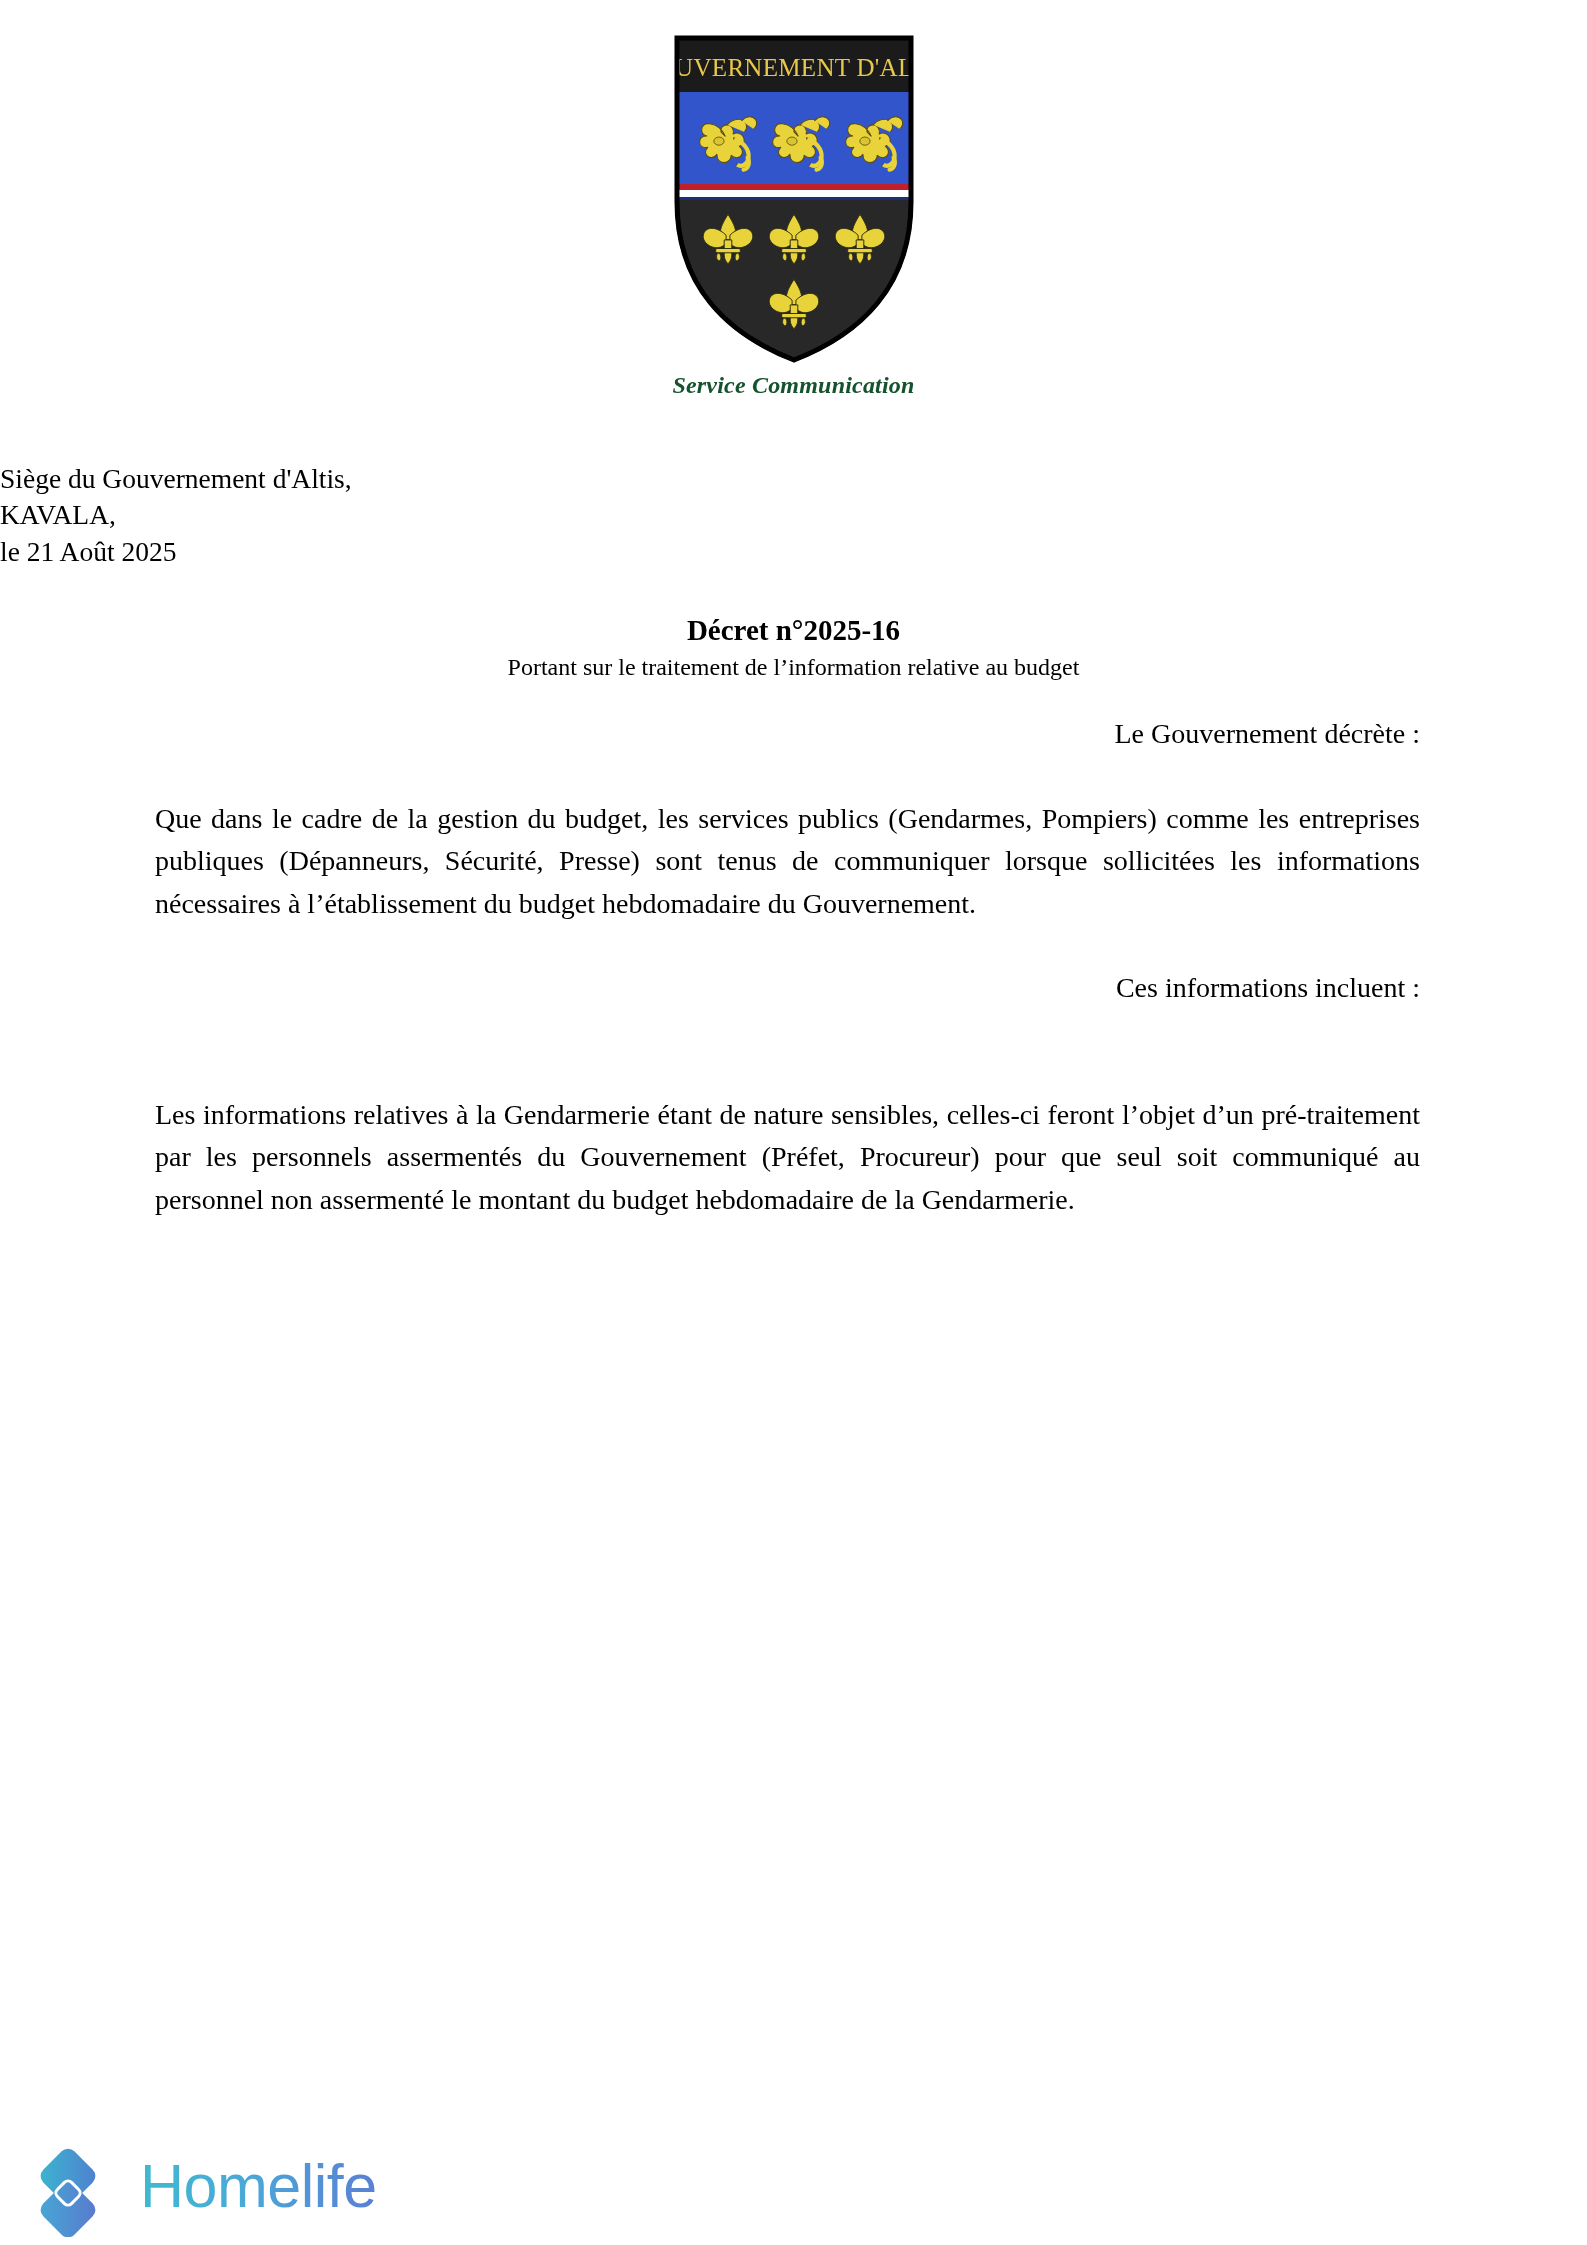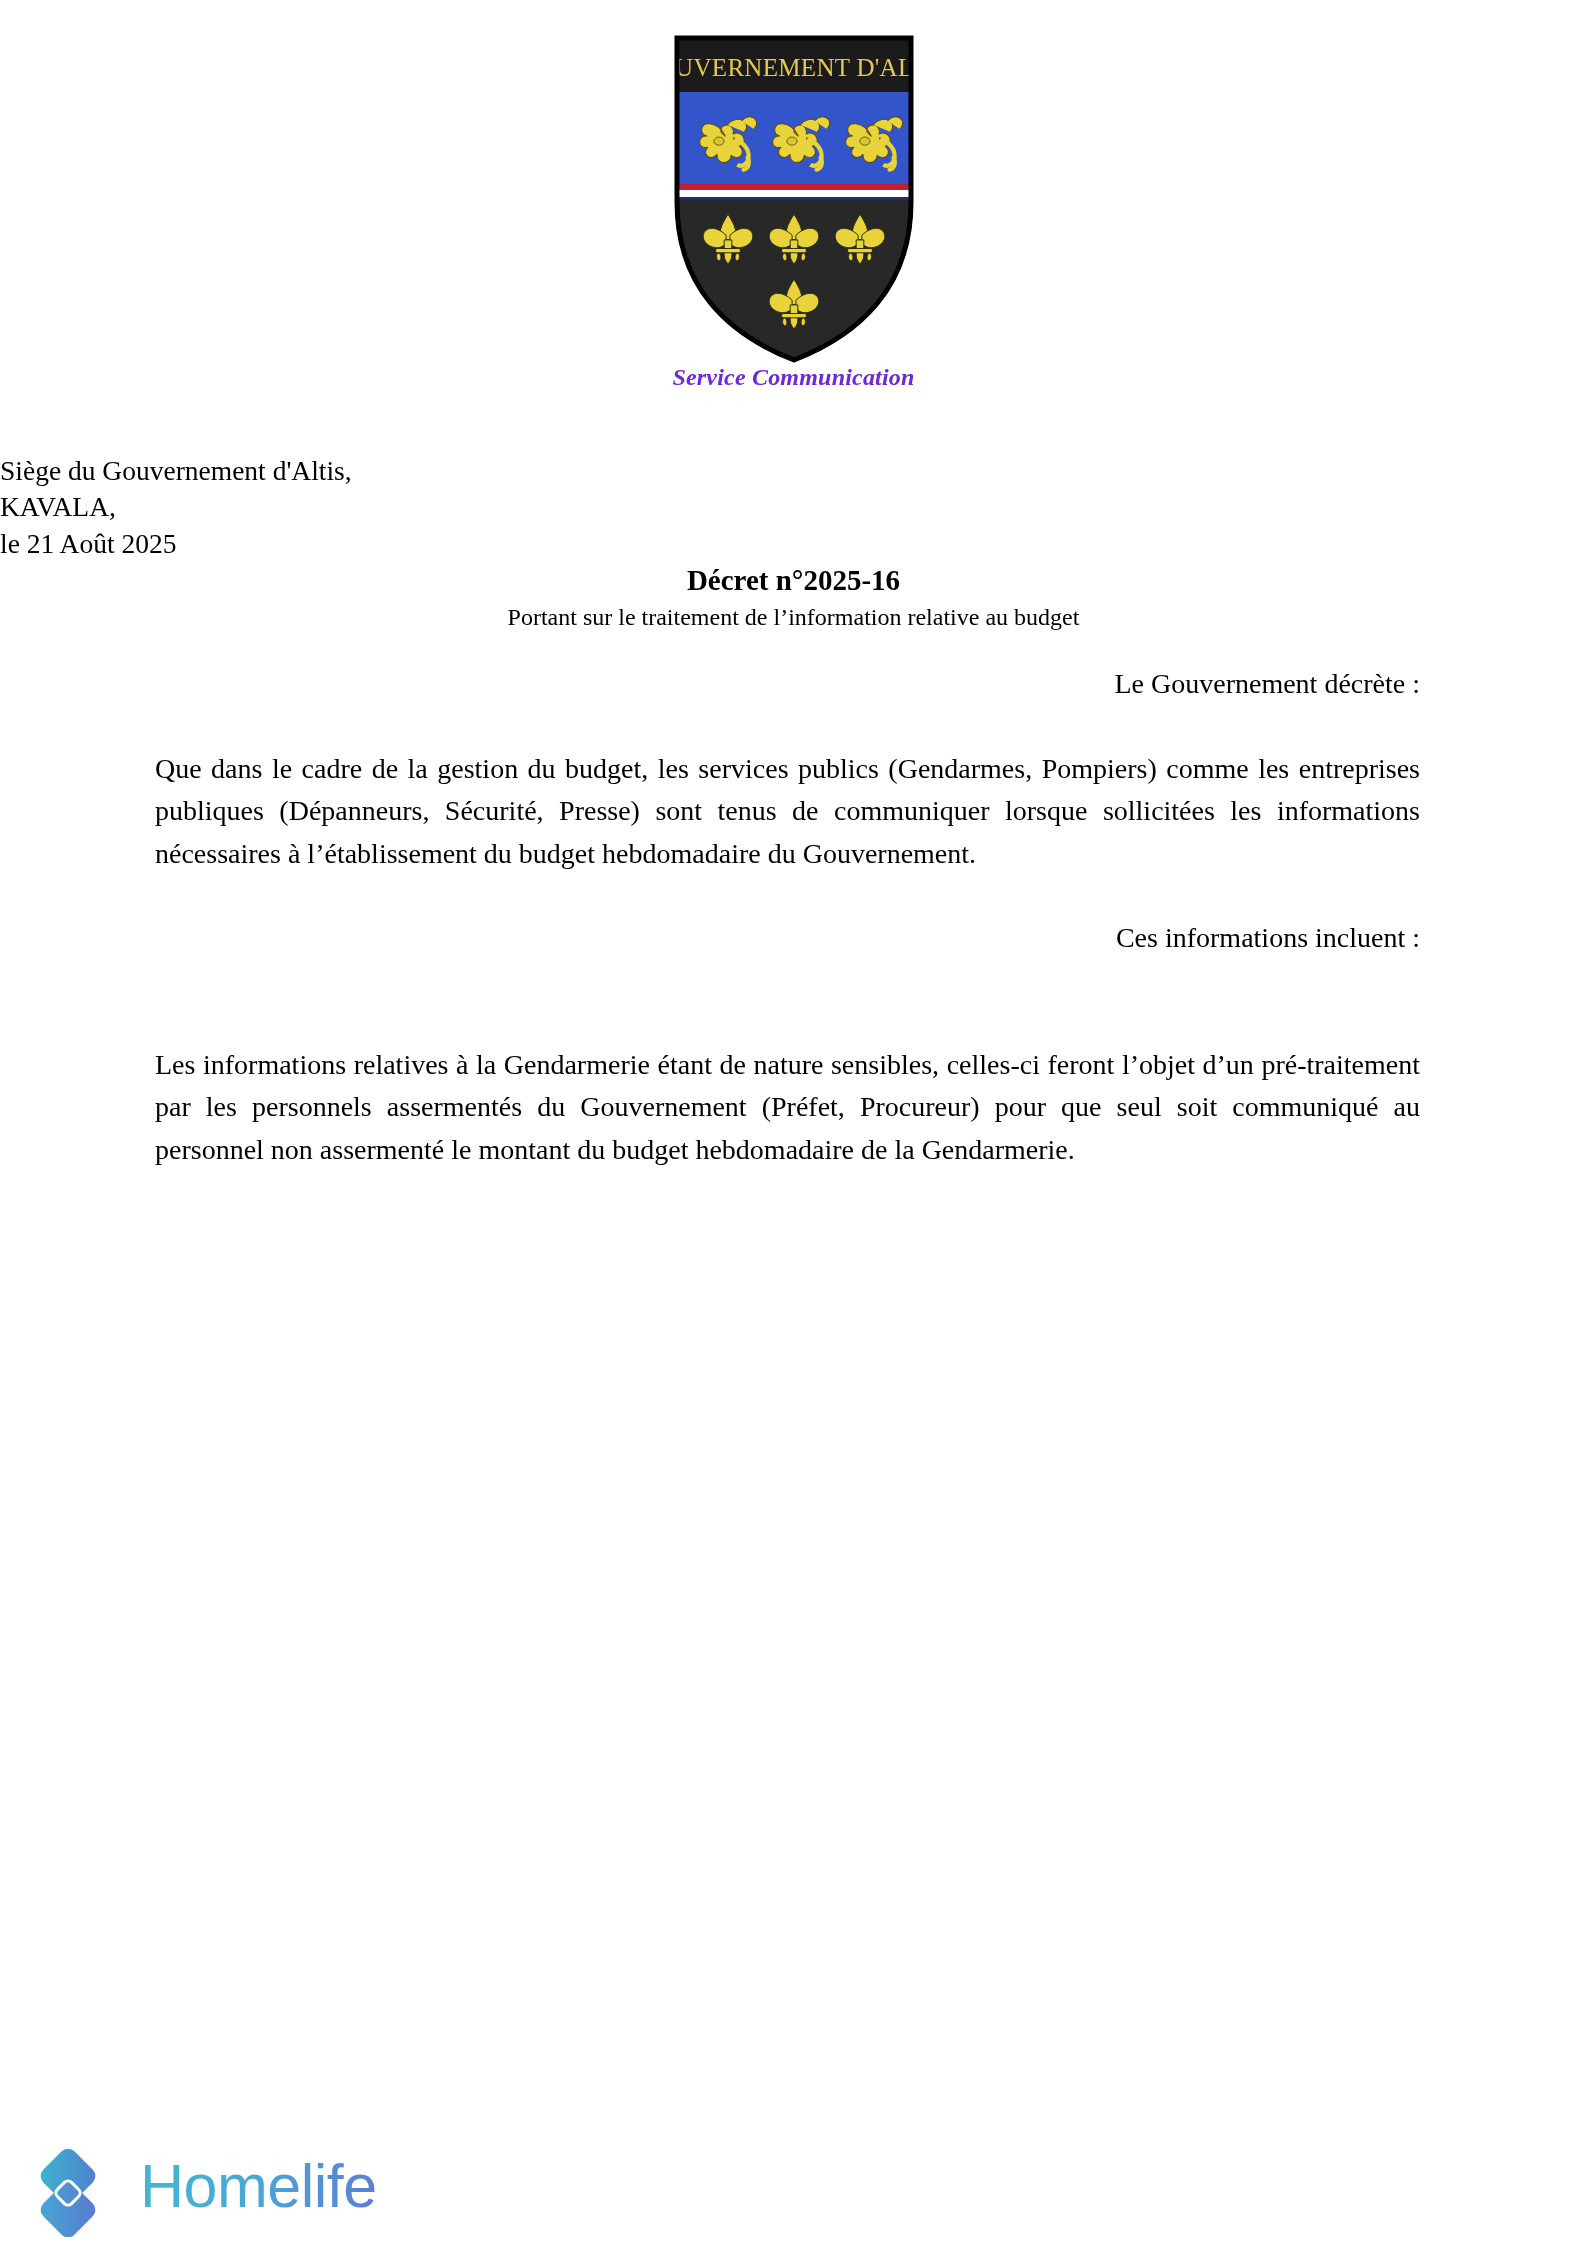--- a/index.html
+++ b/index.html
@@ -29,41 +29,43 @@
 
   .crest {
     width: 242px;
     height: 330px;
     position: relative;
   }
 
   .crest svg { display: block; width: 242px; height: 330px; }
 
   .crest-caption {
+    margin-top: 8px;
     font-family: "Liberation Serif", "DejaVu Serif", serif;
     font-weight: bold;
     font-style: italic;
     font-size: 24px;
     letter-spacing: 0.2px;
-    color: #6d28d9;
+    color: #14532d;
   }
 
   
   .address-block {
     margin-top: 62px;
     padding-right: 167px;
     text-align: left;
     font-size: 27.5px;
     line-height: 1.32;
     color: #000;
   }
   .address-block div { white-space: nowrap; }
 
   
   .title-block {
+    margin-top: 42px;
     text-align: center;
     padding: 0 155px;
   }
   .doc-title {
     font-size: 29px;
     font-weight: bold;
     line-height: 1.28;
   }
   .doc-subtitle {
     font-size: 24px;

